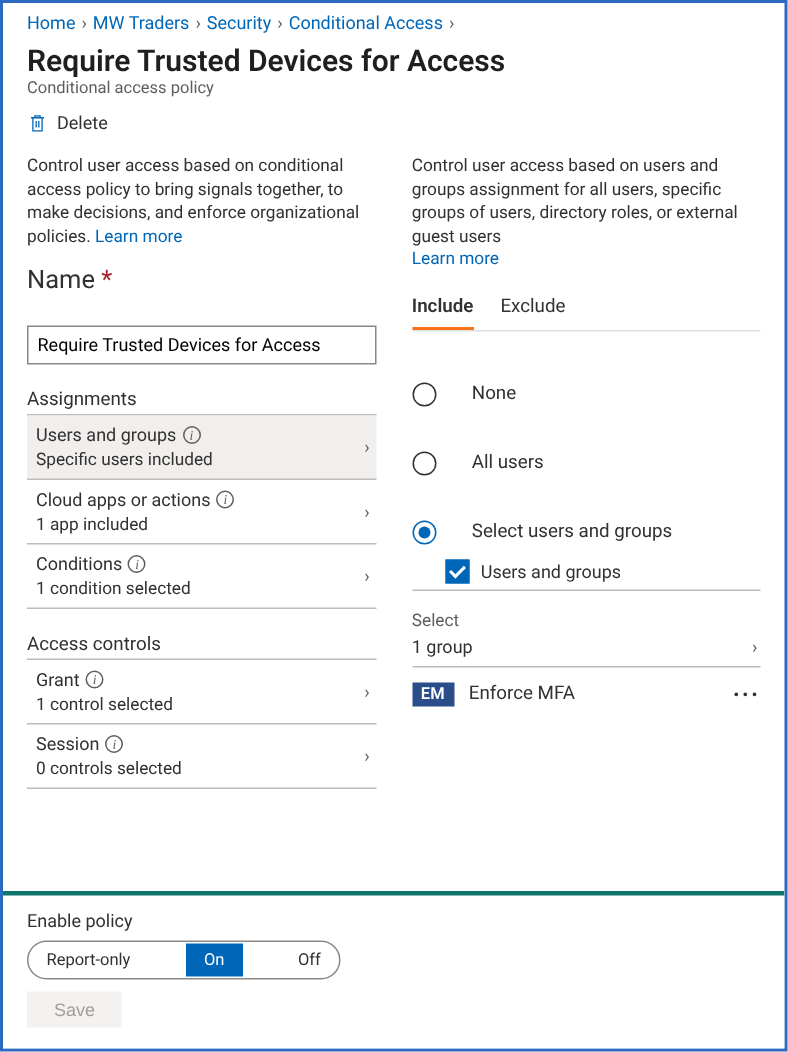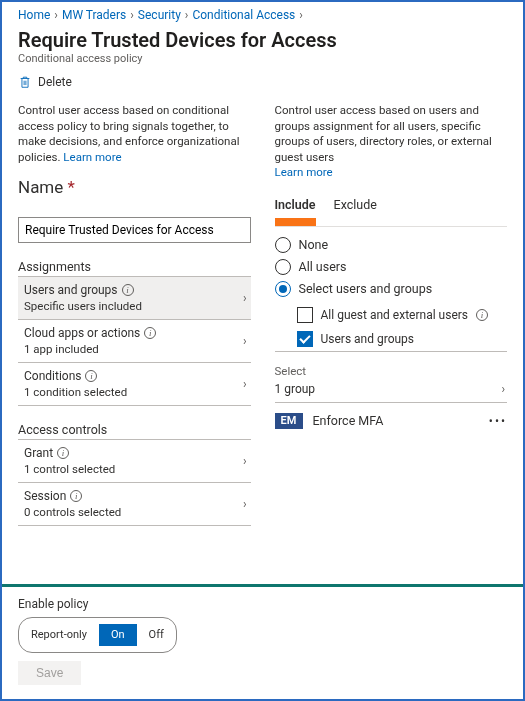--- a/index.html
+++ b/index.html
@@ -45,25 +45,25 @@
   }
   .row.selected { background:#f0efee; }
   .row-inner { display:flex; flex-direction:column; gap:2px; }
   .row-label { display:flex; align-items:center; gap:4px; font-size:12px; color:#323130; }
   .row-sub { font-size:11.5px; color:#323130; }
   .chev { color:#605e5c; }
   .bot-rule { border:none; border-top:1px solid #bebbb8; margin:0; }
   
   .tabs { display:flex; gap:18px; margin-top:12px; font-size:12.5px; }
   .tab { padding:4px 0 6px; cursor:pointer; color:#323130; }
-  .tab.active { border-bottom:8px solid #f97316; font-weight:600; }
+  .tab.active { border-bottom:2px solid #f97316; font-weight:600; }
   .tabs-rule { border:none; border-top:1px solid #e1dfdd; margin:0; }
   
   .radio-group { margin-top:10px; display:flex; flex-direction:column; gap:6px; }
-  .radio { display:flex; align-items:center; gap:8px; cursor:pointer; font-size:12.5px; }
+  .radio { display:flex; align-items:center; gap:24px; cursor:pointer; font-size:12.5px;margin-top:24px; }
   .r-circle { width:16px; height:16px; border:1px solid #323130; border-radius:50%; display:inline-flex; align-items:center; justify-content:center; }
   .radio.checked .r-circle { border-color:#0067b8; }
   .radio.checked .r-dot { width:8px; height:8px; background:#0067b8; border-radius:50%; }
   
   .cb-group { margin:10px 0 4px 22px; display:flex; flex-direction:column; gap:8px; }
   .cb { display:flex; align-items:center; gap:8px; cursor:pointer; font-size:12px; }
   .cb-box { width:16px; height:16px; border:1px solid #323130; display:inline-flex; align-items:center; justify-content:center; }
   .cb.checked .cb-box { background:#0067b8; border-color:#0067b8; }
   .cb.checked .cb-box::after { content:""; width:4px; height:8px; border:solid #fff; border-width:0 2px 2px 0; transform:rotate(45deg); margin-top:-2px; }
   
@@ -79,21 +79,21 @@
   .info { width:12px; height:12px; border:1px solid #605e5c; border-radius:50%; display:inline-flex; align-items:center; justify-content:center; font-size:9px; color:#605e5c; }
   .info::after { content:"i"; font-style:italic; font-family:Georgia, serif; }
   
   .footer {
     position:absolute; left:0; right:0; bottom:0;
     border-top:3px solid #0f766e; padding:10px 16px 14px; background:#fff;
   }
   .enable-label { font-size:12px; margin-bottom:6px; }
   .toggle3 {
     display:inline-flex; align-items:center; border:1px solid #8a8886;
-    border-radius:14px; overflow:hidden; height:36px; font-size:11px;
+    border-radius:14px; overflow:hidden; height:26px; font-size:11px;gap:25px;
   }
   .toggle3 .seg { padding:0 12px; line-height:22px; cursor:pointer; white-space:nowrap; }
   .toggle3 .seg.active { background:#0067b8; color:#fff; }
   .save-btn {
     margin-top:8px; display:inline-block; background:#f3f2f1; color:#a19f9d;
     padding:5px 18px; font-size:12px; border:none; cursor:default;
   }
 </style>
 </head>
 <body>
@@ -233,25 +233,20 @@
         </div>
         <div class="radio checked">
           <span class="r-circle">
               <span class="r-dot"></span>
             </span>
           <span>Select users and groups</span>
         </div>
       </div>
 
       <div class="cb-group">
-        <div class="cb">
-          <span class="cb-box"></span>
-          <span>All guest and external users</span>
-          <span class="info"></span>
-        </div>
         <div class="cb checked">
           <span class="cb-box"></span>
           <span>Users and groups</span>
         </div>
       </div>
       <hr class="bot-rule">
 
       <div class="select-block">
         <div class="select-label">Select</div>
         <div class="select-row">

